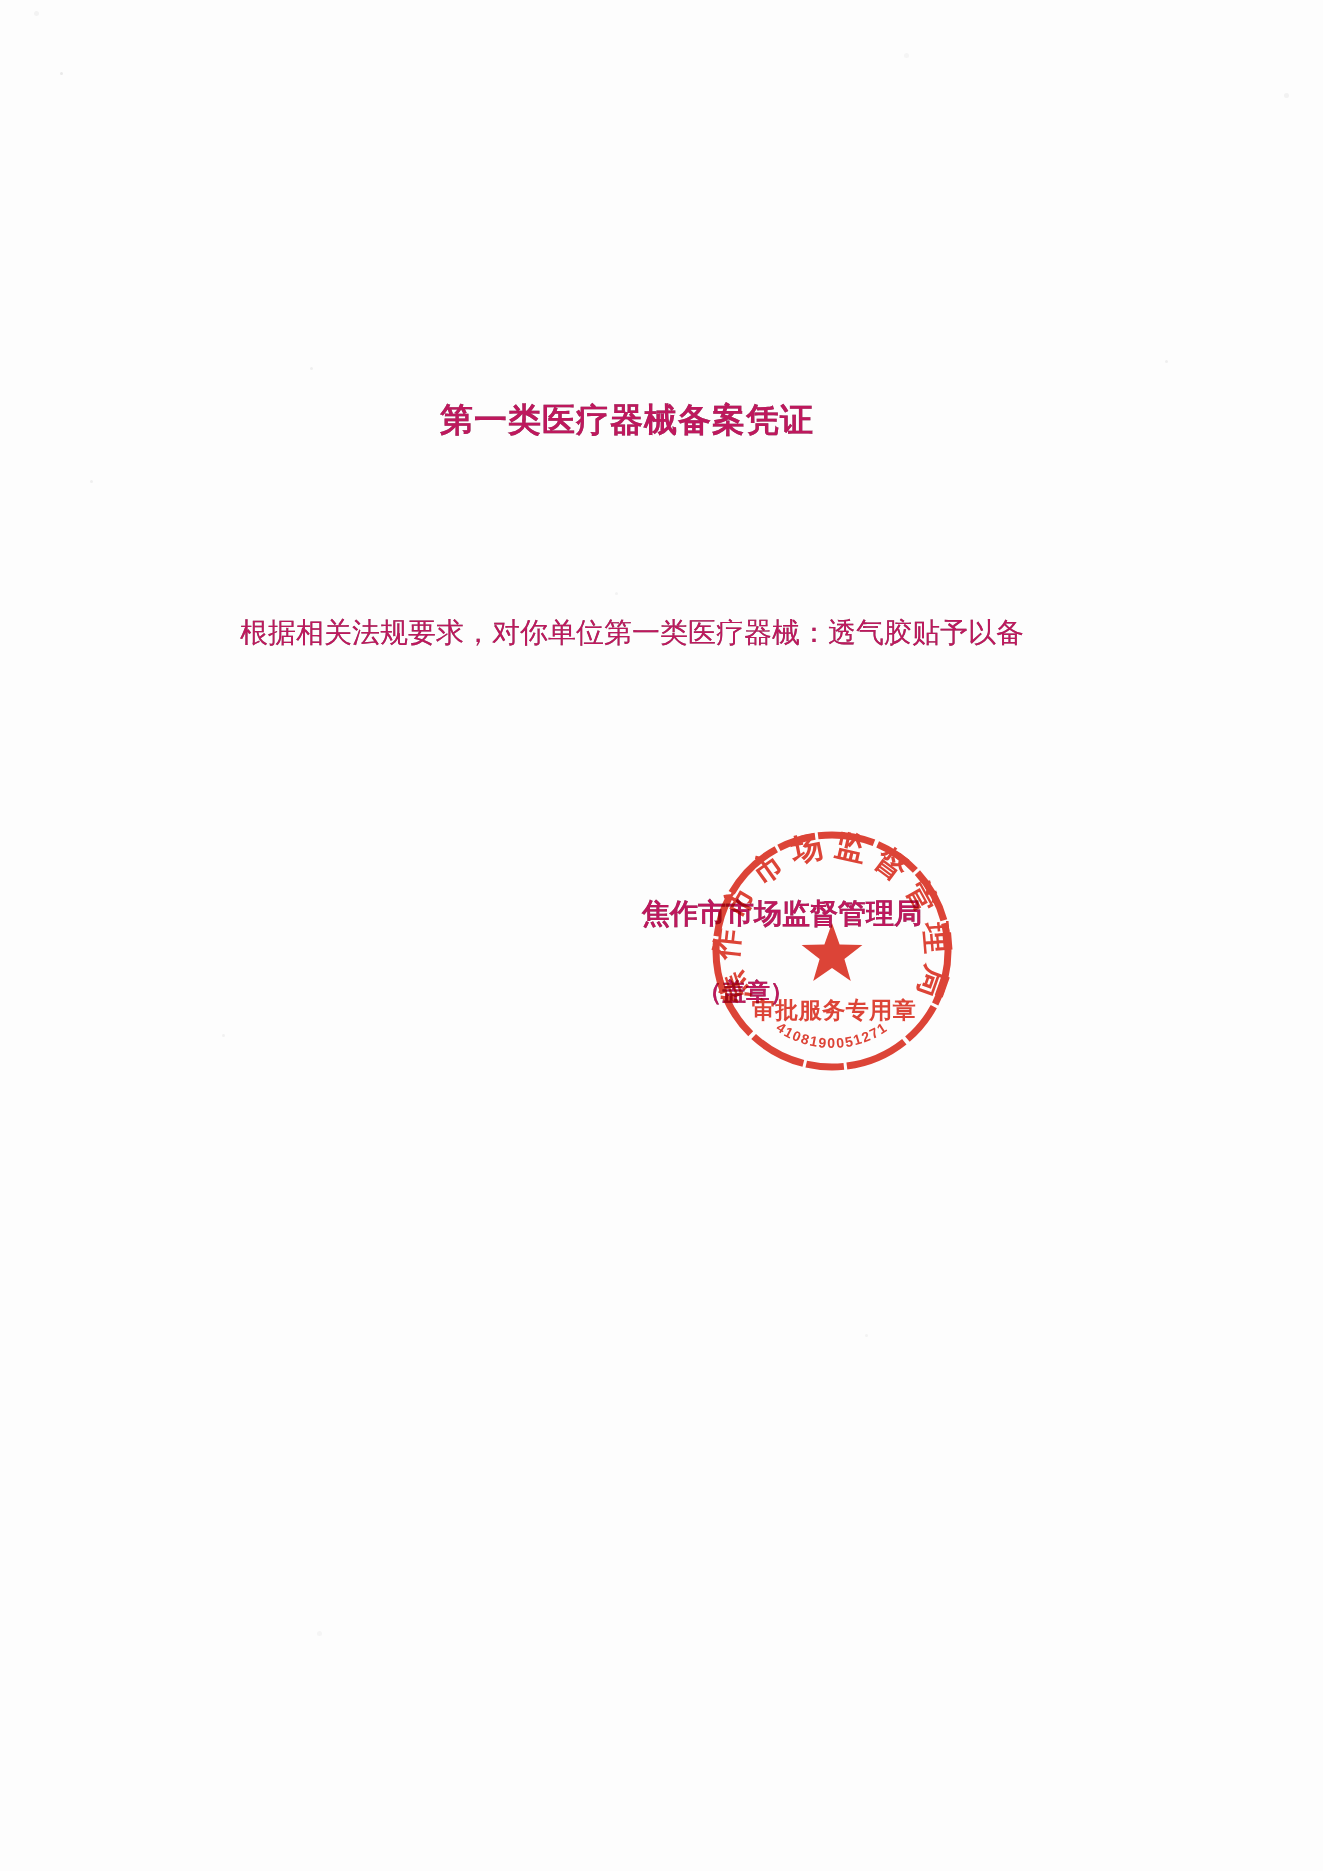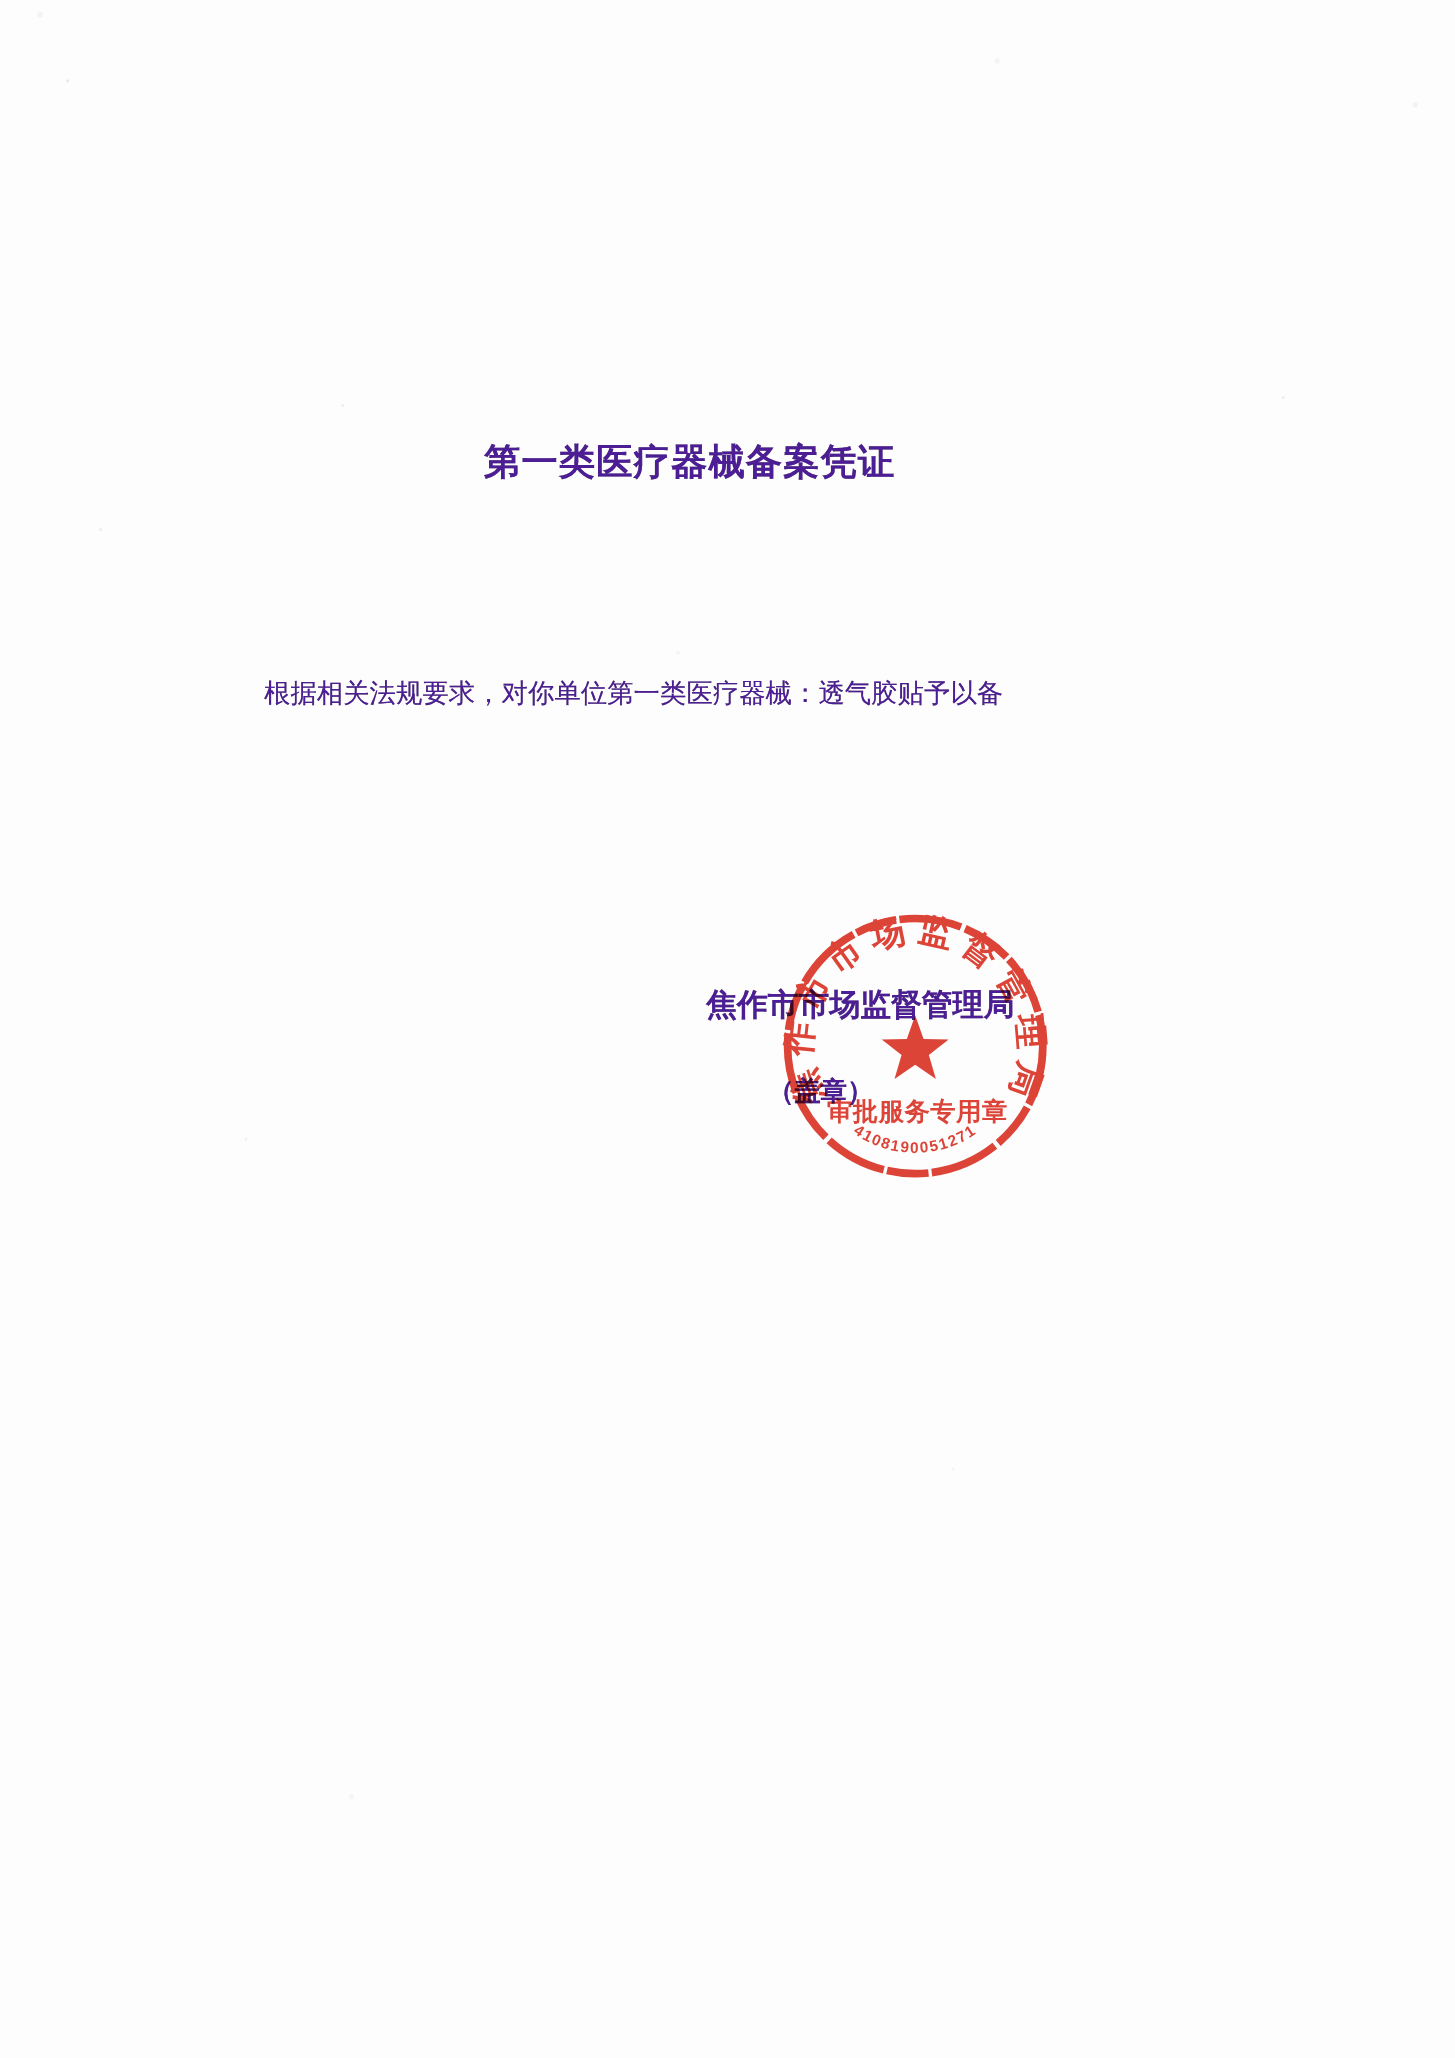--- a/index.html
+++ b/index.html
@@ -36,38 +36,38 @@
       30px 408px 0 0 rgba(120,120,120,0.10),
       555px 520px 0 0 rgba(120,120,120,0.08),
       162px 962px 0 0 rgba(120,120,120,0.09),
       805px 1262px 0 0 rgba(120,120,120,0.07),
       258px 1560px 0 1px rgba(120,120,120,0.06),
       795px 840px 0 0 rgba(120,120,120,0.09);
   }
   .txt {
     position: absolute;
     white-space: nowrap;
-    color: #4c1d95;
+    color: #be185d;
     text-shadow: 0 0 0.6px rgba(30,30,30,0.55);
   }
   .title {
     left: 440px; top: 398px;
     font-size: 33px;
     font-weight: 700;
     letter-spacing: 1px;
   }
   .recipient {
     left: 170px; top: 548px;
     font-size: 27px;
     font-weight: 600;
     letter-spacing: 0.5px;
   }
   .body-line-1 {
     left: 240px; top: 614px;
-    font-size: 24px;
+    font-size: 28px;
     font-weight: 500;
   }
   .body-line-2 {
     left: 172px; top: 668px;
     font-size: 28px;
     font-weight: 500;
   }
   .issuer {
     left: 642px; top: 895px;
     font-size: 28px;

